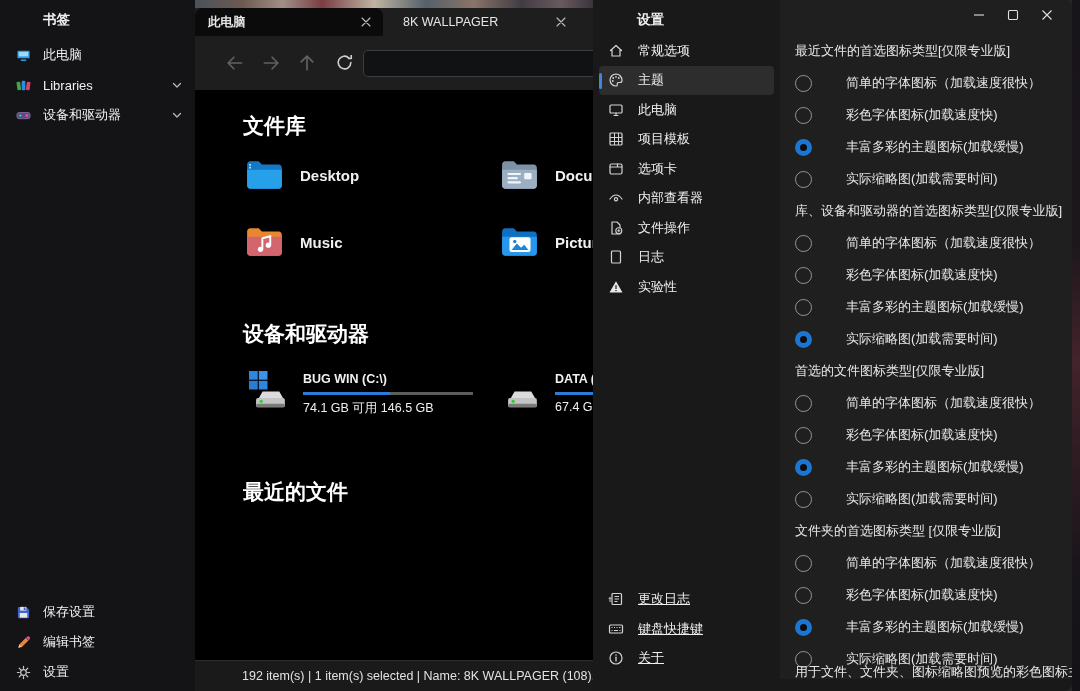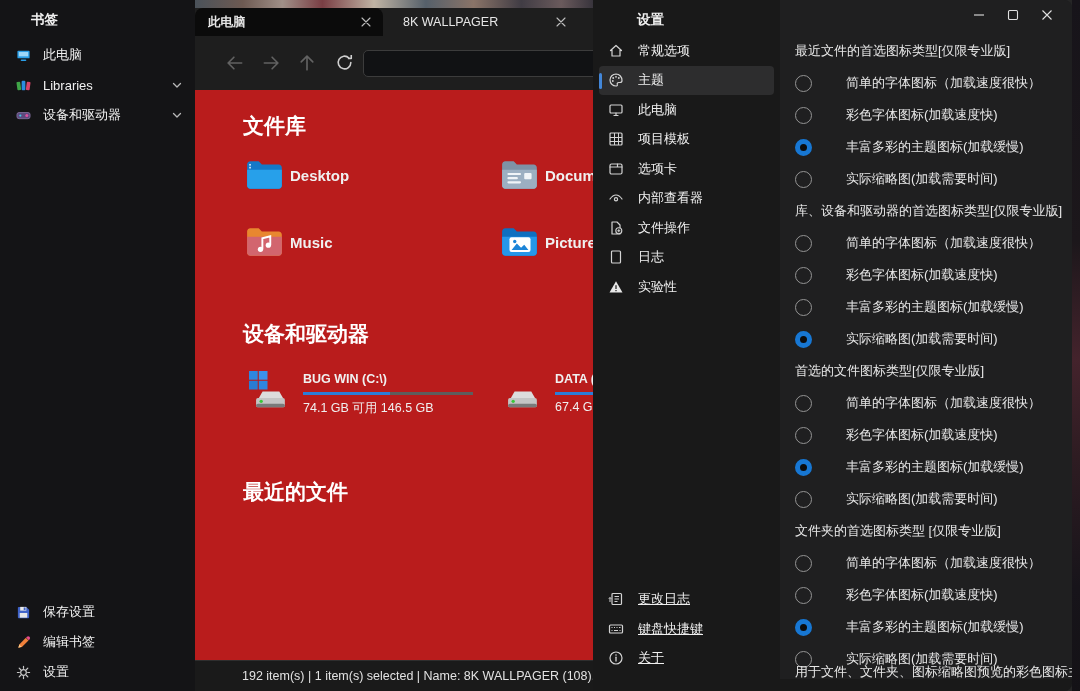--- a/index.html
+++ b/index.html
@@ -9,43 +9,43 @@
   svg{display:block;}
 
   
   #wp-top{left:195px;top:0;width:398px;height:8px;
     background:linear-gradient(90deg,#4a525a,#6e5a52 12%,#a09088 22%,#7a3e44 32%,#c0b4a4 45%,#55606a 58%,#8a7468 70%,#403c44 82%,#6a5a5c 92%,#38343c);}
   #wp-right{left:1072px;top:0;width:8px;height:691px;
     background:linear-gradient(180deg,#17141a,#1c171b 35%,#44232c 52%,#2e1c22 66%,#17141a 85%,#141216);}
 
   
   #sidebar{left:0;top:0;width:195px;height:691px;background:#141416;z-index:5;}
-  .sb-head{display:flex;align-items:center;gap:2px;height:40px;padding-left:13px;}
+  .sb-head{display:flex;align-items:center;gap:14px;height:40px;padding-left:13px;}
   .sb-title{font-weight:bold;font-size:13.5px;}
   .side-item{display:flex;align-items:center;gap:12px;height:30px;padding:0 10px 0 15px;font-size:13px;cursor:default;}
   .side-item .lbl{flex:1;}
   #sb-footer{position:absolute;left:0;bottom:4px;width:195px;}
   .ico{flex:none;display:inline-flex;align-items:center;justify-content:center;width:16px;height:16px;}
 
   
   #main{left:195px;top:8px;width:398px;height:683px;z-index:2;}
   #tabbar{position:absolute;left:0;top:0;width:398px;height:28px;background:#1e1e1e;display:flex;}
   .tab{position:relative;width:188px;height:28px;display:flex;align-items:center;font-size:12.5px;color:#e6e6e6;}
   .tab.active{background:#0b0b0b;border-radius:8px 8px 0 0;font-weight:bold;}
   .tab:not(.active){margin-left:7px;}
   .tab-label{margin-left:13px;flex:1;white-space:nowrap;overflow:hidden;}
   .tab-close{margin-right:12px;opacity:.9;}
   #toolbar{position:absolute;left:0;top:28px;width:398px;height:54px;background:#1e1e1e;}
   .nav-btn{position:absolute;top:17px;width:22px;height:22px;color:#626262;}
   .nav-btn.lit{color:#cfcfcf;}
   #addrbar{position:absolute;left:168px;top:14px;width:240px;height:27px;background:#111214;border:1px solid #3c3c3c;border-radius:5px;display:flex;align-items:center;padding-left:8px;gap:4px;}
-  #content{position:absolute;left:0;top:82px;width:398px;height:570px;background:#b91c1c;}
+  #content{position:absolute;left:0;top:82px;width:398px;height:570px;background:#000000;}
   .h-sec{position:absolute;margin:0;font-size:21px;font-weight:bold;color:#fff;white-space:nowrap;}
   #libGrid{position:absolute;left:50px;top:60px;display:grid;grid-template-columns:255px 255px;row-gap:17px;}
-  .tile{display:flex;align-items:center;gap:5px;height:50px;cursor:default;}
+  .tile{display:flex;align-items:center;gap:15px;height:50px;cursor:default;}
   .tile-name{font-size:15px;font-weight:bold;white-space:nowrap;}
   #driveRow{position:absolute;left:52px;top:280px;display:grid;grid-template-columns:252px 252px;}
   .dtile{display:flex;gap:10px;height:48px;}
   .dico{position:relative;width:46px;height:44px;flex:none;}
   .dinfo{padding-top:2px;}
   .dname{font-size:12.5px;font-weight:bold;white-space:nowrap;}
   .dbar{position:relative;width:170px;height:3px;margin:6px 0 5px;background:#5d5d5d;}
   .dfill{position:absolute;left:0;top:0;height:3px;background:#2b7cd8;}
   .dusage{font-size:12.5px;white-space:nowrap;}
   #recentRow{position:absolute;left:48px;top:388px;display:flex;align-items:center;gap:11px;}

